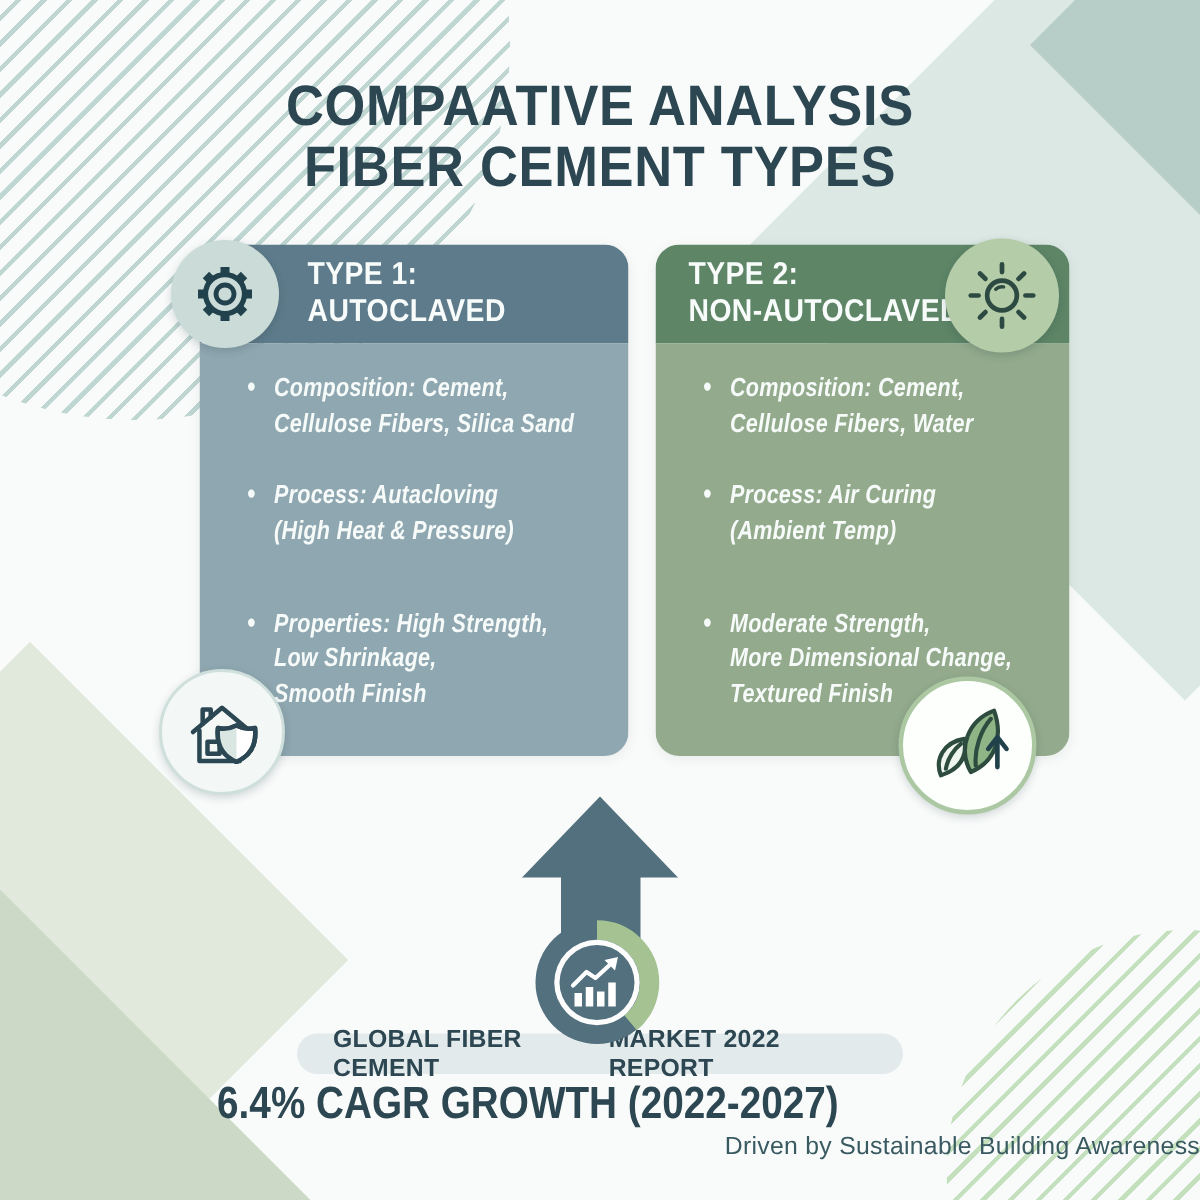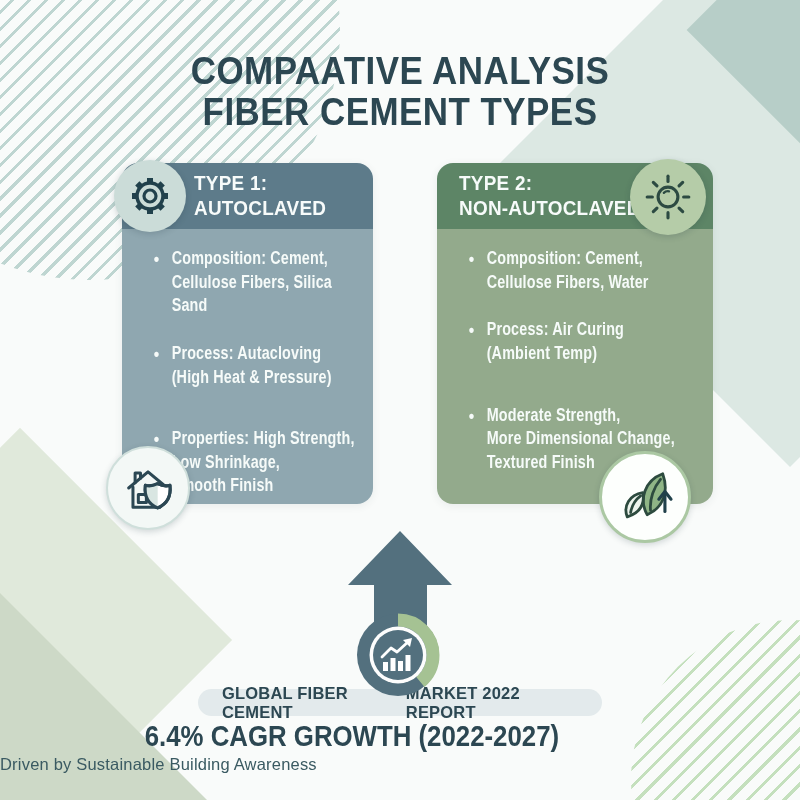--- a/index.html
+++ b/index.html
@@ -33,28 +33,28 @@
   .title{
     position:absolute;z-index:2;left:0;top:26px;width:800px;text-align:center;
     color:#2c4752;font-weight:800;font-size:38px;line-height:1.07;letter-spacing:.5px;
     transform:scaleX(.92);transform-origin:center top;
   }
   .title span{display:block;}
 
   
   .card{position:absolute;z-index:1;border-radius:16px;overflow:hidden;
         box-shadow:0 2px 8px rgba(40,60,70,.08);}
-  .card-1{left:122px;top:163px;width:251px;height:341px;}
+  .card-1{left:133px;top:163px;width:286px;height:341px;}
   .card-2{left:437px;top:163px;width:276px;height:341px;}
   .card-header{height:66px;display:flex;flex-direction:column;justify-content:center;}
   .card-1 .card-header{background:#5d7b8a;padding-left:72px;}
   .card-2 .card-header{background:#5d8566;padding-left:22px;}
   .card-1 .card-body{background:#8fa7b0;}
   .card-2 .card-body{background:#93aa8c;}
-  .card-body{height:275px;padding:18px 8px 0 30px;box-sizing:border-box;}
+  .card-body{height:275px;padding:18px 8px 0 30px;box-sizing:border-box;font-style:italic;}
   .hdr-text{color:#f7fbfa;font-weight:700;font-size:21px;line-height:1.18;letter-spacing:.3px;
             transform:scaleX(.9);transform-origin:left center;white-space:nowrap;}
   .bullets{list-style:none;margin:0;padding:0;
            transform:scaleX(.82);transform-origin:left top;width:122%;}
   .bullets li{position:relative;padding-left:24px;margin-bottom:24px;
               color:#f6fbf9;font-weight:600;font-size:17.5px;line-height:1.35;
               white-space:pre-line;letter-spacing:.2px;}
   .bullets li:nth-child(2){margin-bottom:38px;}
   .bullets li::before{content:"•";position:absolute;left:2px;top:-1px;font-size:19px;}
 
@@ -79,21 +79,21 @@
     background:#e3eaec;border-radius:14px;box-sizing:border-box;
     display:flex;align-items:center;justify-content:space-between;padding:0 24px;
     color:#2c4752;font-weight:700;font-size:16.5px;letter-spacing:.2px;
   }
   .headline{
     position:absolute;z-index:1;left:0;top:719px;width:703px;text-align:center;
     color:#2c4752;font-weight:800;font-size:30px;letter-spacing:0;
   }
   .headline span{display:inline-block;transform:scaleX(.86);transform-origin:center;}
   .subtext{
-    position:absolute;z-index:1;left:0;top:755px;width:800px;text-align:left;
+    position:absolute;z-index:1;left:0;top:755px;width:800px;text-align:right;
     color:#3a5a62;font-weight:500;font-size:16.5px;letter-spacing:.2px;
   }
 </style>
 </head>
 <body>
 
 <div class="stage">
 
   <div class="deco hatch-tl"></div>
   <div class="deco diamond mint-tr"></div>

